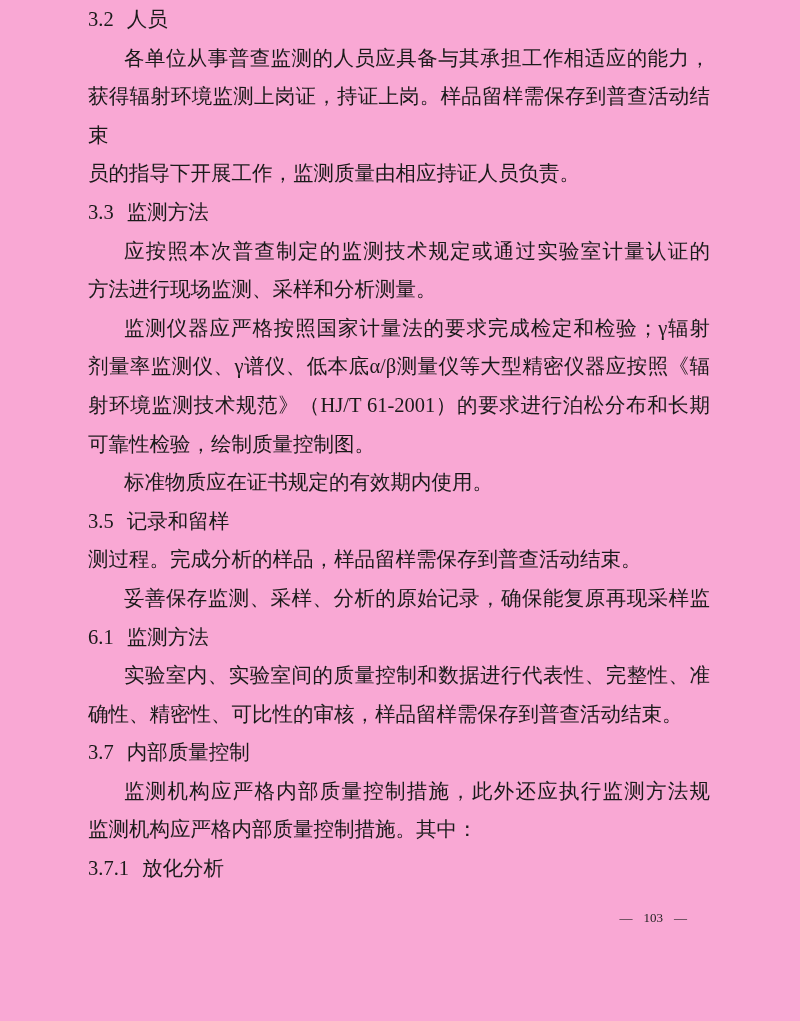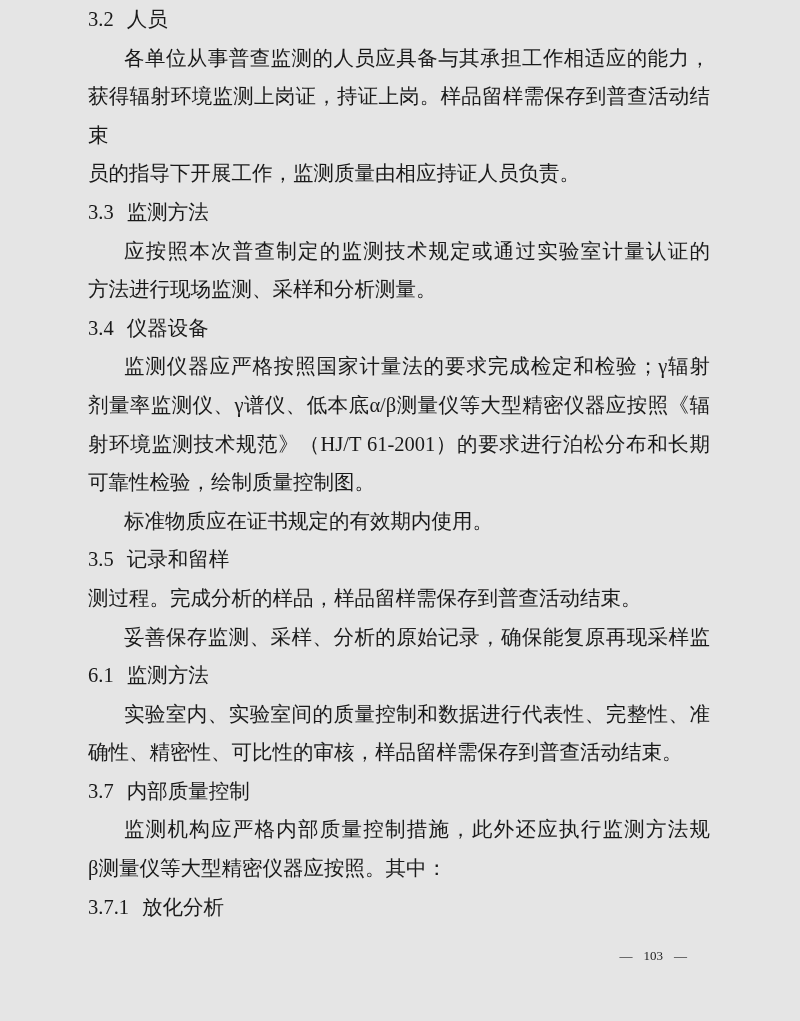--- a/index.html
+++ b/index.html
@@ -1,21 +1,21 @@
 <!DOCTYPE html>
 <html><head>
 <meta charset="utf-8">
 <style>
   * { margin: 0; padding: 0; box-sizing: border-box; }
   html, body { background: #ffffff; }
   .page {
     position: relative;
     width: 800px;
     height: 1021px;
-    background: #e5e5e5;
+    background: #f9a8d4;
     color: #1a1a1a;
     padding: 0 90px 0 88px;
     overflow: hidden;
     font-family: "Liberation Serif", "DejaVu Serif", serif;
   }
   .line {
     font-size: 20.5px;
     line-height: 38.6px;
     white-space: normal;
   }
@@ -59,23 +59,20 @@
 
   <div>
     <div class="line heading">
       <span class="num">3.3</span><span>监测方法</span>
     </div>
     <div class="line ind fill">应按照本次普查制定的监测技术规定或通过实验室计量认证的</div>
     <div class="line">方法进行现场监测、采样和分析测量。</div>
   </div>
 
   <div>
-    <div class="line heading">
-      <span class="num">3.4</span><span>仪器设备</span>
-    </div>
     <div class="line ind fill">监测仪器应严格按照国家计量法的要求完成检定和检验；γ辐射</div>
     <div class="line fill">剂量率监测仪、γ谱仪、低本底α/β测量仪等大型精密仪器应按照《辐</div>
     <div class="line fill">射环境监测技术规范》（HJ/T 61-2001）的要求进行泊松分布和长期</div>
     <div class="line">可靠性检验，绘制质量控制图。</div>
     <div class="line ind">标准物质应在证书规定的有效期内使用。</div>
   </div>
 
   <div class="sec-gap">
     <div class="line heading">
       <span class="num">3.5</span><span>记录和留样</span>
@@ -90,21 +87,21 @@
     </div>
     <div class="line ind fill">实验室内、实验室间的质量控制和数据进行代表性、完整性、准</div>
     <div class="line">确性、精密性、可比性的审核，样品留样需保存到普查活动结束。</div>
   </div>
 
   <div>
     <div class="line heading">
       <span class="num">3.7</span><span>内部质量控制</span>
     </div>
     <div class="line ind fill">监测机构应严格内部质量控制措施，此外还应执行监测方法规</div>
-    <div class="line">β测量仪等大型精密仪器应按照。其中：</div>
+    <div class="line">监测机构应严格内部质量控制措施。其中：</div>
   </div>
 
   <div>
     <div class="line heading">
       <span class="num">3.7.1</span><span>放化分析</span>
     </div>
   </div>
 
   <div class="footer">
     <span class="dash">—</span><span>103</span><span class="dash">—</span>

